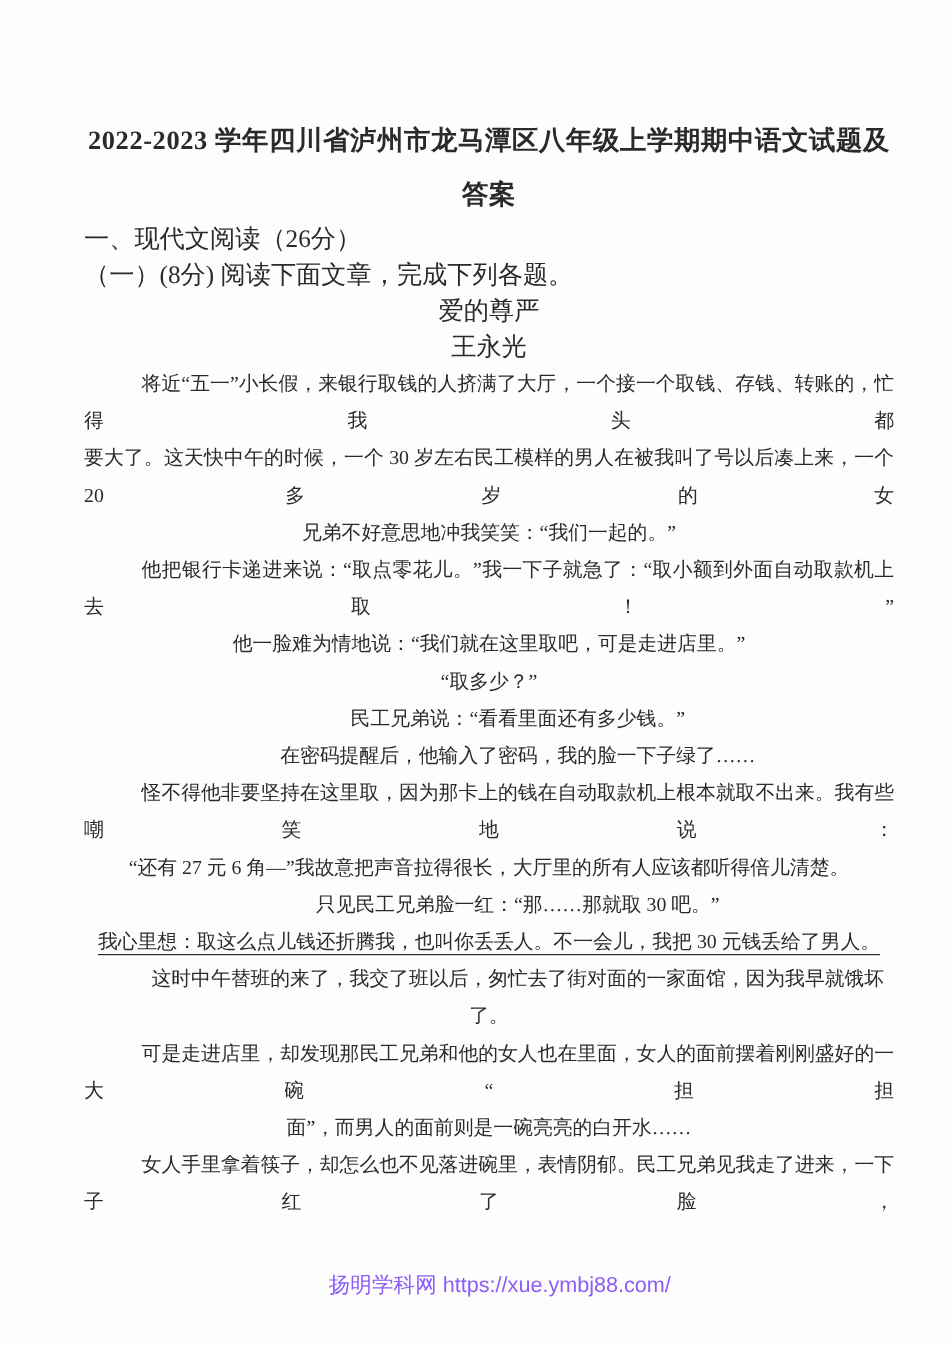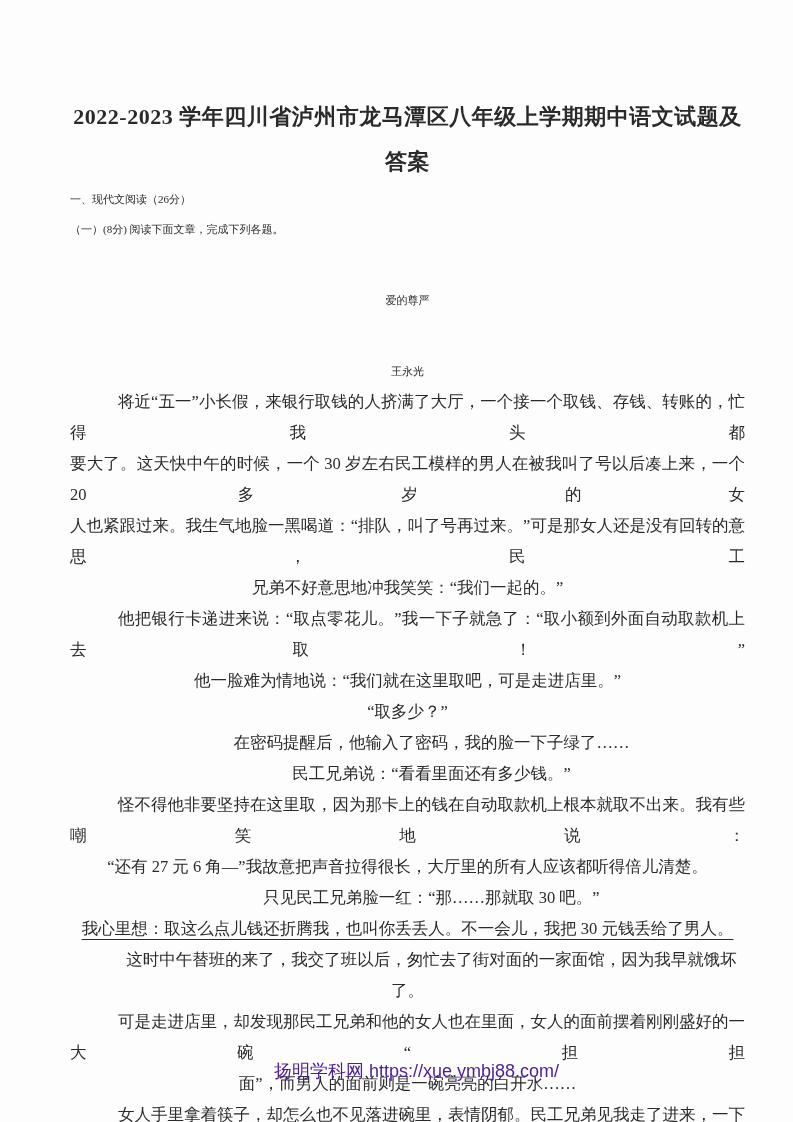--- a/index.html
+++ b/index.html
@@ -19,27 +19,26 @@
   }
   .doc-title {
     margin-top: 94px;
     text-align: center;
     font-weight: bold;
     font-size: 22px;
     line-height: 45px;
     letter-spacing: 0.5px;
   }
   .intro-line {
-    font-size: 11px;
+    font-size: 21px;
     line-height: 30px;
     text-align: left;
   }
   .centered {
     text-align: center;
-    margin-top: 41px;
   }
   .article-body { margin: 0; }
   .para { margin: 0; }
   .line {
     font-size: 16.5px;
     line-height: 31px;
     text-align: center;
     white-space: normal;
   }
   .line.just {
@@ -54,21 +53,21 @@
   }
   .footer {
     position: absolute;
     left: 0;
     right: 0;
     top: 1058px;
     text-align: center;
     font-family: "Liberation Sans", "DejaVu Sans", sans-serif;
     font-size: 18px;
     line-height: 26px;
-    color: #4c1d95;
+    color: #8b5cf6;
     padding-left: 40px;
   }
 </style>
 </head>
 <body>
 
 <div class="page">
   <div class="content">
 
     <div class="doc-title">
@@ -82,35 +81,34 @@
 
     <div class="intro-line centered">爱的尊严</div>
 
     <div class="intro-line centered">王永光</div>
 
     <div class="article-body">
 
     <div class="para">
           <div class="line just indent">将近“五一”小长假，来银行取钱的人挤满了大厅，一个接一个取钱、存钱、转账的，忙得我头都</div>
           <div class="line just">要大了。这天快中午的时候，一个 30 岁左右民工模样的男人在被我叫了号以后凑上来，一个 20 多岁的女</div>
-          <div class="line just">人也紧跟过来。我生气地脸一黑喝道：“排队，叫了号再过来。”可是那女人还是没有回转的意思，民工</div>
           <div class="line">兄弟不好意思地冲我笑笑：“我们一起的。”</div>
         </div>
         <div class="para">
           <div class="line just indent">他把银行卡递进来说：“取点零花儿。”我一下子就急了：“取小额到外面自动取款机上去取！”</div>
           <div class="line">他一脸难为情地说：“我们就在这里取吧，可是走进店里。”</div>
         </div>
         <div class="para">
           <div class="line">“取多少？”</div>
         </div>
         <div class="para">
-          <div class="line indent">在密码提醒后，他输入了密码，我的脸一下子绿了……</div>
+          <div class="line indent">民工兄弟说：“看看里面还有多少钱。”</div>
         </div>
         <div class="para">
-          <div class="line indent">民工兄弟说：“看看里面还有多少钱。”</div>
+          <div class="line indent">在密码提醒后，他输入了密码，我的脸一下子绿了……</div>
         </div>
         <div class="para">
           <div class="line just indent">怪不得他非要坚持在这里取，因为那卡上的钱在自动取款机上根本就取不出来。我有些嘲笑地说：</div>
           <div class="line">“还有 27 元 6 角—”我故意把声音拉得很长，大厅里的所有人应该都听得倍儿清楚。</div>
         </div>
         <div class="para">
           <div class="line indent">只见民工兄弟脸一红：“那……那就取 30 吧。”</div>
         </div>
         <div class="para underline">
           <div class="line">我心里想：取这么点儿钱还折腾我，也叫你丢丢人。不一会儿，我把 30 元钱丢给了男人。</div>

